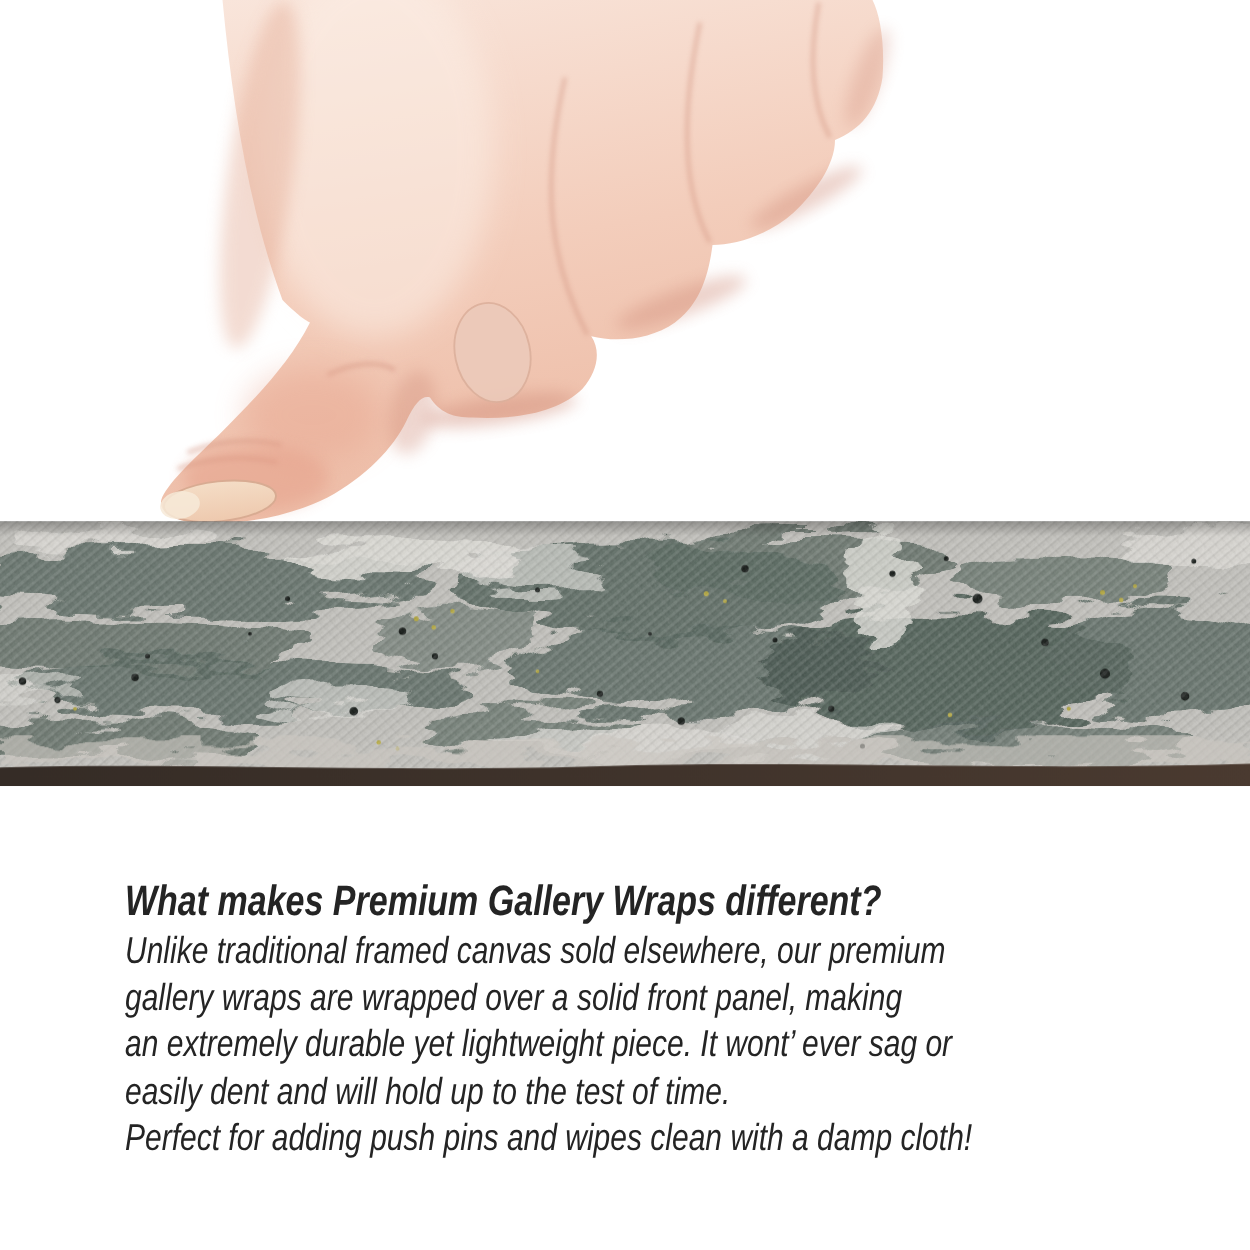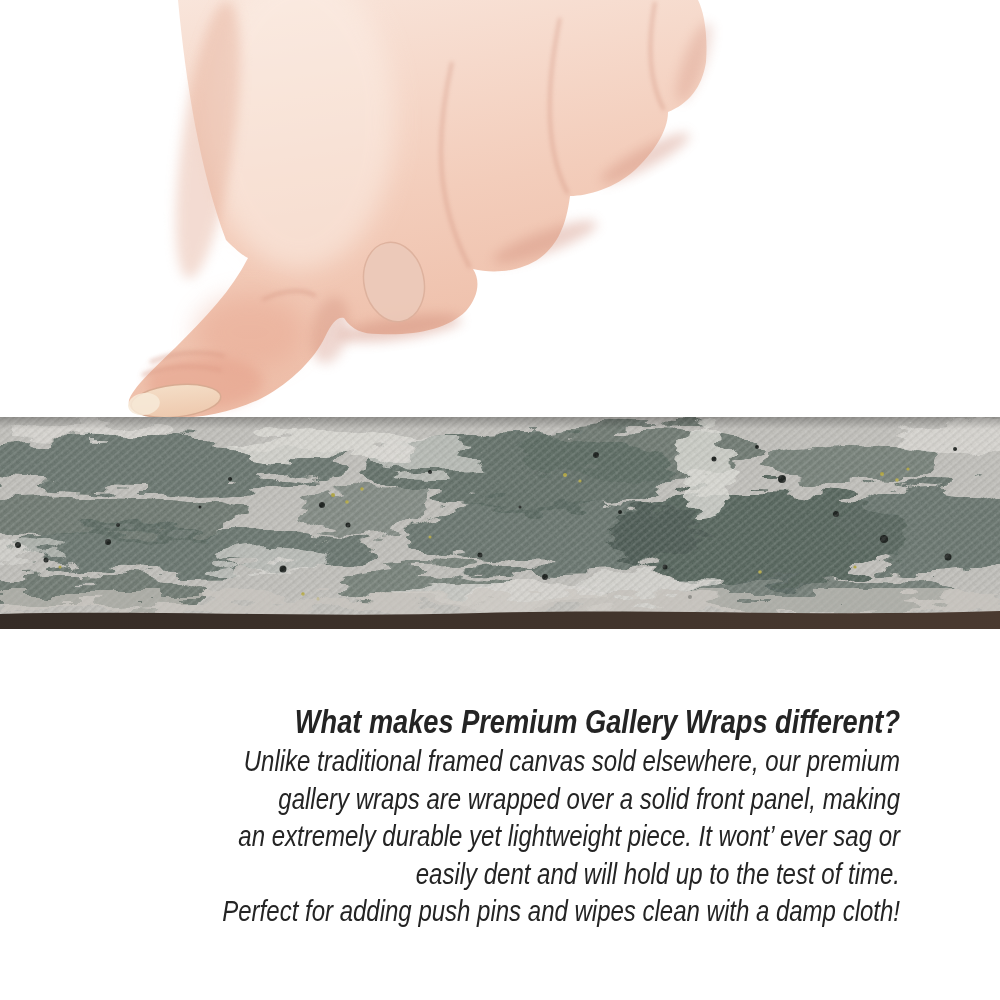--- a/index.html
+++ b/index.html
@@ -5,21 +5,21 @@
   html,body{margin:0;padding:0;}
   body{
     width:1000px;height:1000px;position:relative;overflow:hidden;
     background:var(--bg,#ffffff);
     font-family:"Liberation Sans", sans-serif;
   }
   .stage{position:absolute;inset:0;}
   .hand-svg{position:absolute;top:0;left:0;width:1000px;height:420px;display:block;}
   .canvas-strip{position:absolute;top:417px;left:0;width:1000px;height:212px;display:block;}
   .text-block{
-    position:absolute;top:701px;left:0;width:1000px;text-align:right;
+    position:absolute;top:701px;left:0;width:1000px;text-align:left;
     color:var(--text-color,#242424);font-style:italic;
   }
   .headline{
     font-size:34px;line-height:41px;font-weight:bold;
     transform:scaleX(0.80);transform-origin:50% 50%;white-space:nowrap;
   }
   .body-line{
     font-size:30px;line-height:37.5px;font-weight:normal;
     transform:scaleX(0.80);transform-origin:50% 50%;white-space:nowrap;
   }

